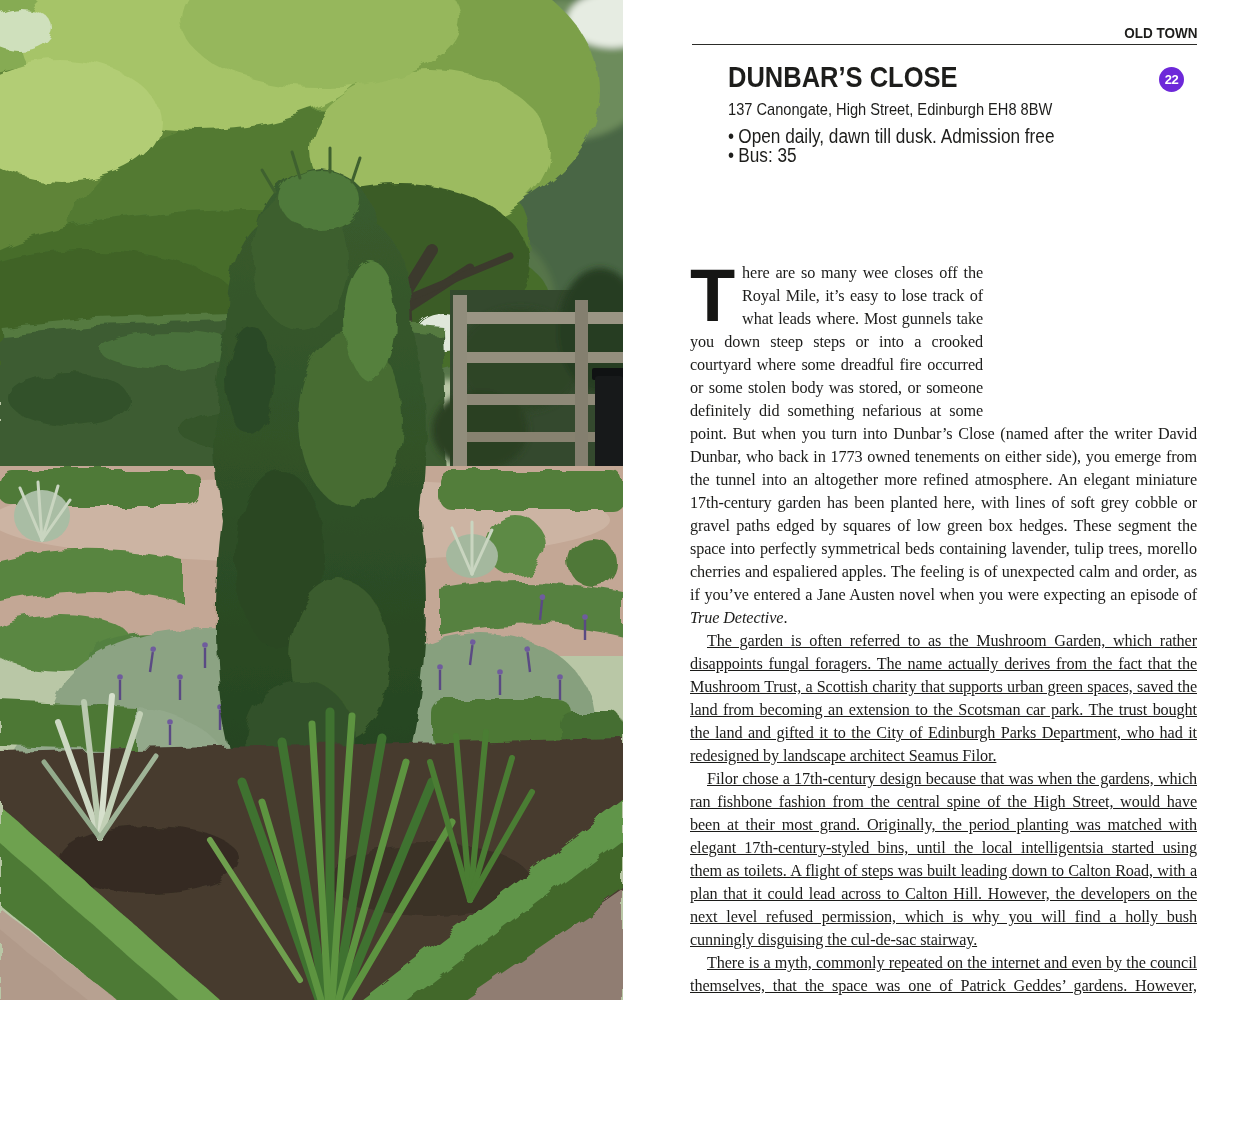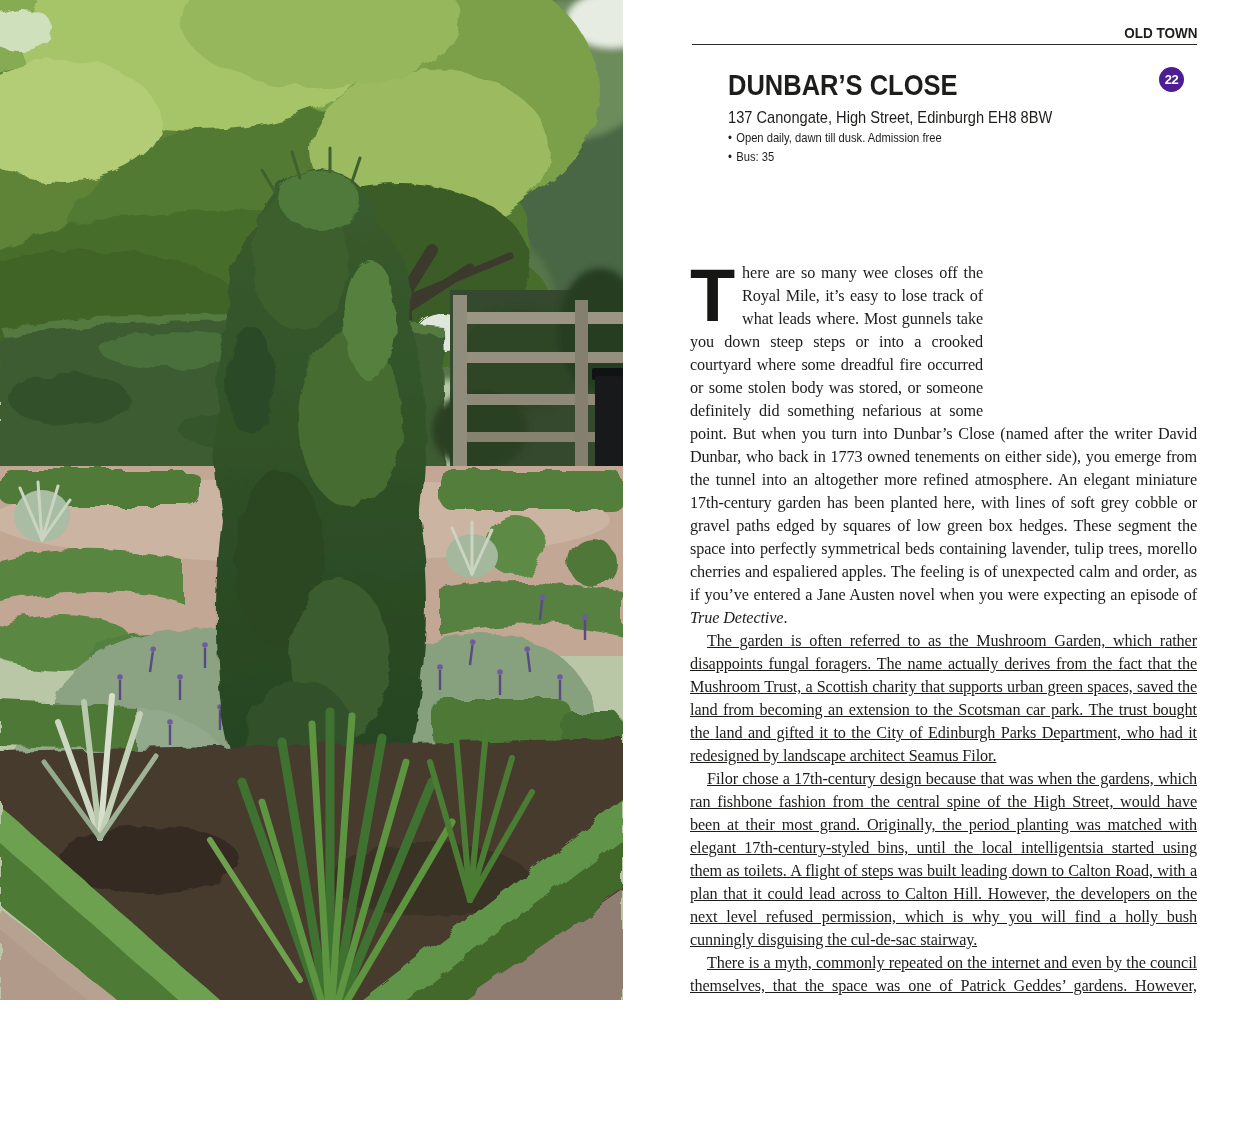--- a/index.html
+++ b/index.html
@@ -11,29 +11,29 @@
   .photo svg { display:block; width:623px; height:1122px; }
 
   
   .content { position:absolute; left:690px; top:0; width:507px; height:1122px; }
 
   .section-label { position:absolute; top:24px; right:0; font-size:15px; font-weight:bold;
                    transform:scaleX(.9); transform-origin:100% 50%; white-space:nowrap; }
   .rule { position:absolute; top:44px; left:2px; right:0; height:0; border:none;
           border-top:1.7px solid #2c2c29; margin:0; }
 
-  .head { position:absolute; left:38px; top:70px; width:469px; }
+  .head { position:absolute; left:38px; top:62px; width:469px; }
   .title { margin:0; font-size:30px; line-height:30px; font-weight:bold;
            transform:scaleX(.85); transform-origin:0 50%; white-space:nowrap; }
   .badge { position:absolute; right:13px; top:3px; width:25px; height:25px; border-radius:50%;
-           background:#4c1d95; color:#fff; font-size:13px; font-weight:bold;
+           background:#6d28d9; color:#fff; font-size:13px; font-weight:bold;
            display:flex; align-items:center; justify-content:center; letter-spacing:-.5px; }
   .address { margin-top:9px; font-size:17px; line-height:18px;
              transform:scaleX(.86); transform-origin:0 50%; white-space:nowrap; }
-  .bullets { margin:2px 0 0 0; padding:0; list-style:none; font-size:13px; }
+  .bullets { margin:8px 0 0 0; padding:0; list-style:none; font-size:20px; }
   .bullets li { transform:scaleX(.86); transform-origin:0 50%; line-height:18.5px; white-space:nowrap; }
   .bullets .dot { margin-right:5px; }
 
   
   .pullquote { position:absolute; top:221px; right:15px; width:186px; }
   .pq-icon { display:block; margin-left:10px; }
   .pq-text { margin-top:-16px; text-align:right; font-size:20.5px; font-weight:bold; font-style:italic;
              line-height:25px; transform:scaleX(.9); transform-origin:100% 0; }
 
   

